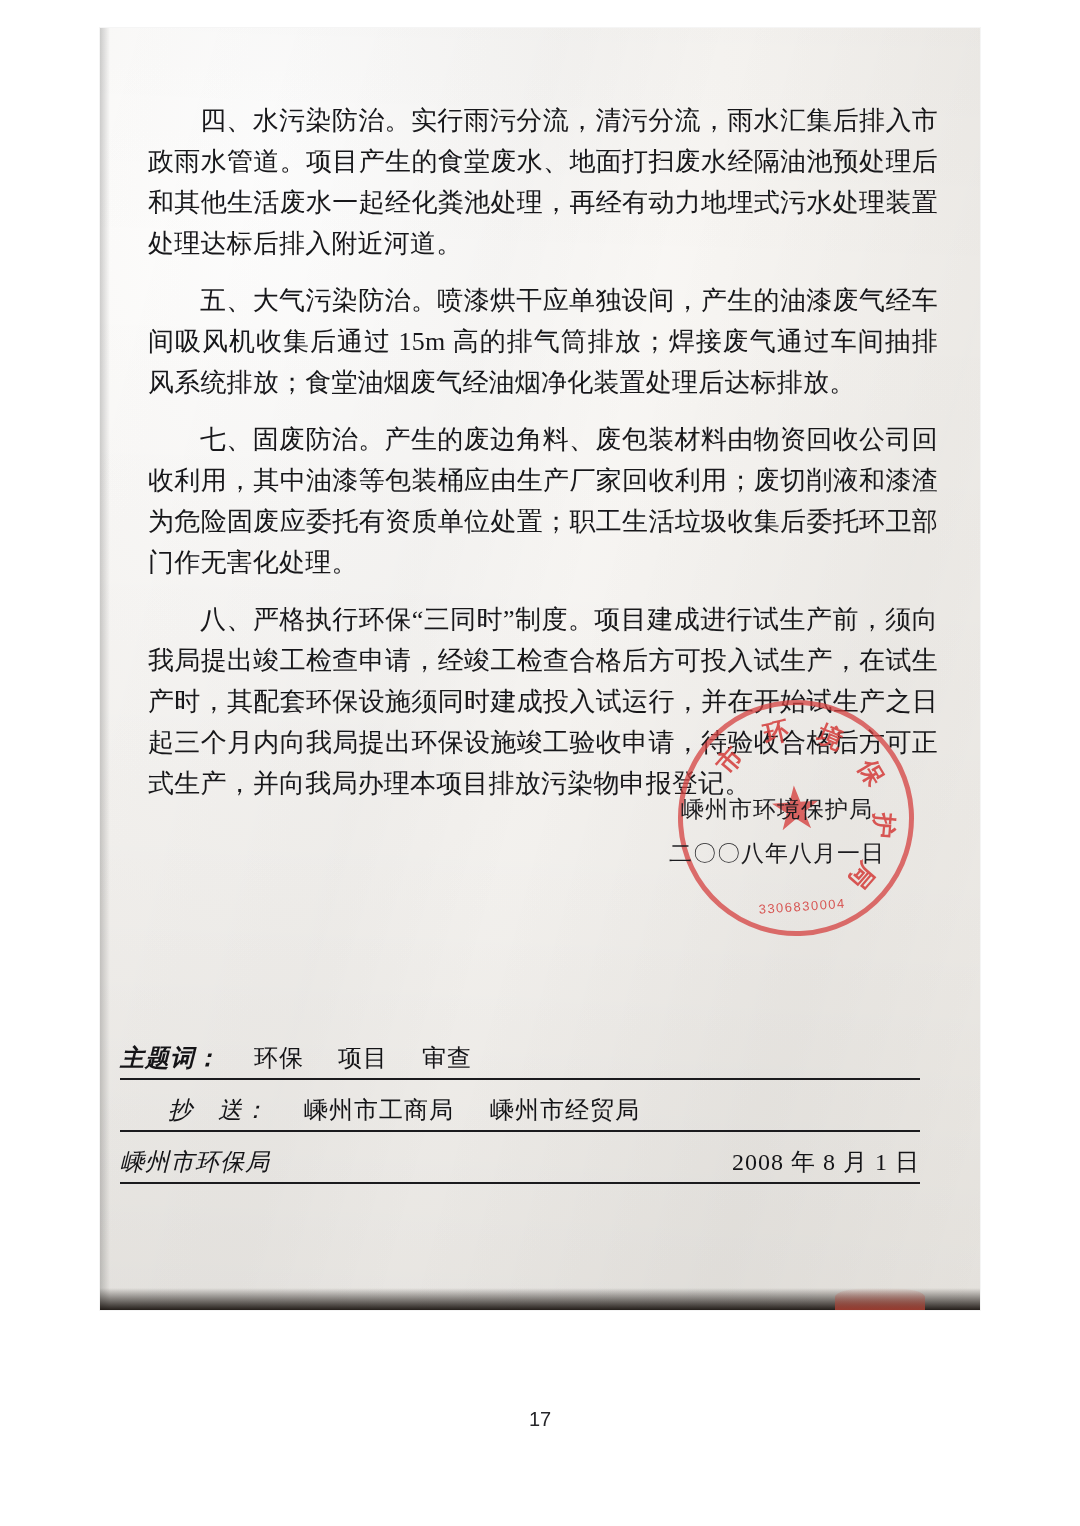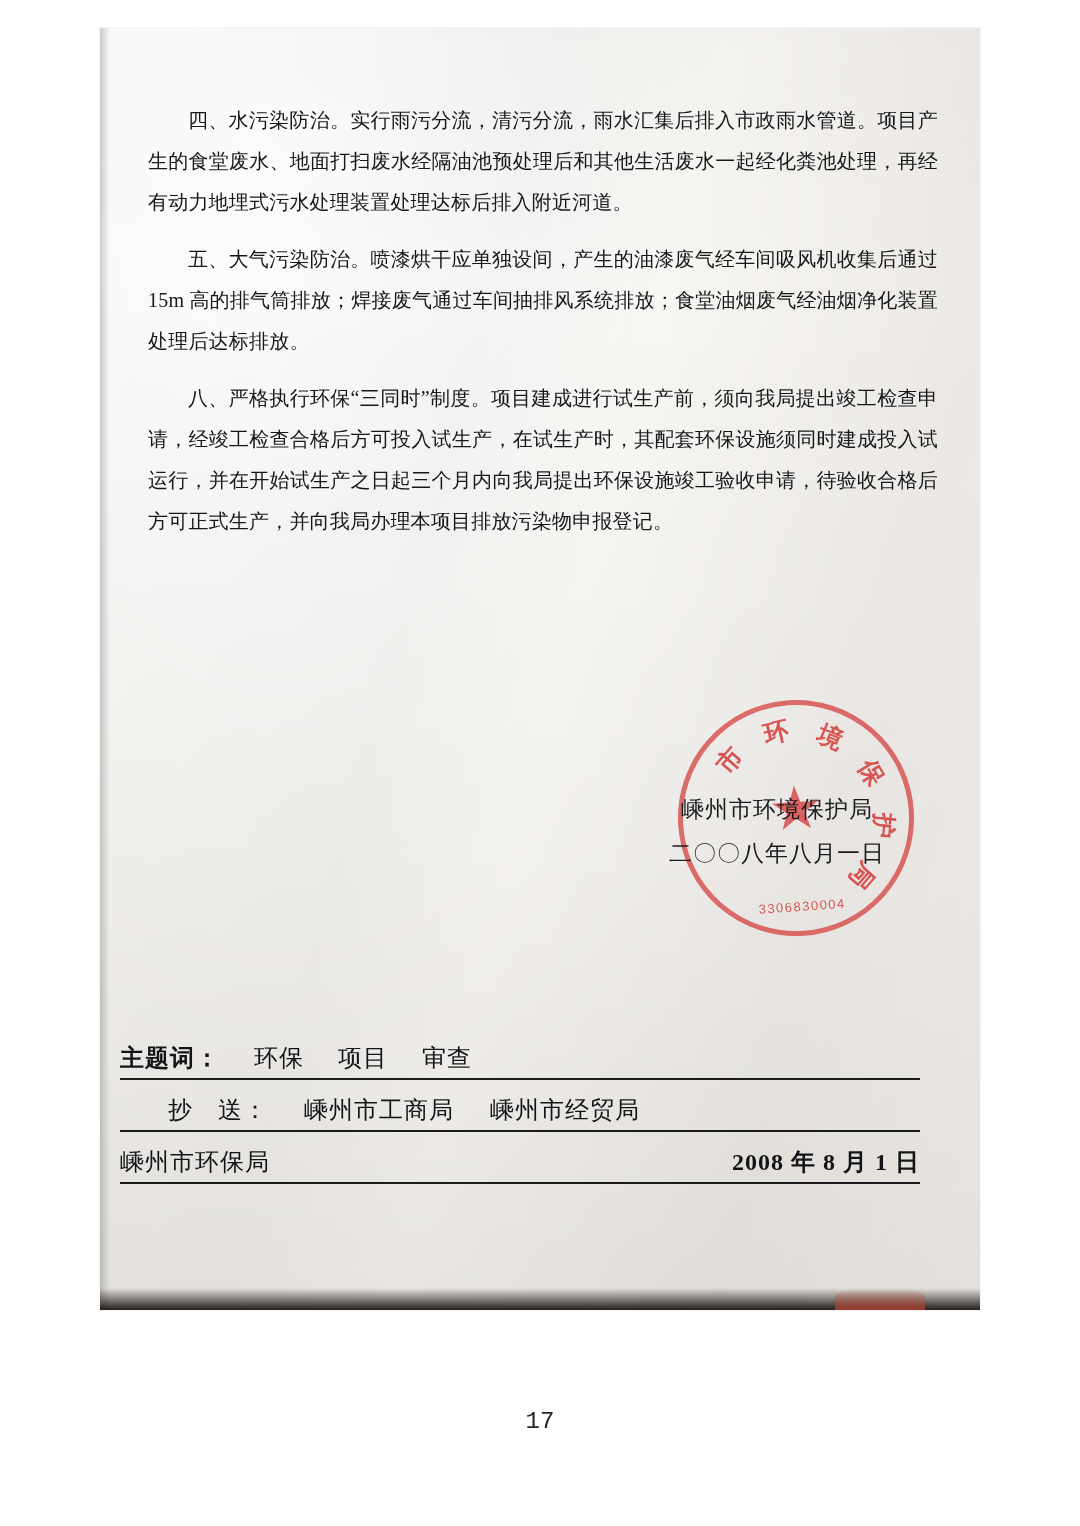--- a/index.html
+++ b/index.html
@@ -56,21 +56,21 @@
     background: linear-gradient(180deg, rgba(190,80,60,0.0), rgba(190,70,55,0.75));
     border-radius: 40% 40% 0 0;
   }
 
   
   #doc-body {
     position: absolute;
     left: 48px;
     top: 72px;
     width: 790px;
-    font-size: 20px;
+    font-size: 26px;
     line-height: 41px;
     color: #17171a;
     letter-spacing: 0.2px;
     text-align: justify;
   }
   .para {
     margin: 0 0 0 0;
     text-indent: 2em;
     text-align: justify;
     text-justify: inter-character;
@@ -156,51 +156,52 @@
   }
   .footer-row {
     position: relative;
     border-bottom: 2px solid #1b1b1e;
     height: 46px;
     display: flex;
     align-items: flex-end;
     padding-bottom: 4px;
   }
   .footer-row.first { border-bottom-width: 2.5px; }
-  .footer-label { font-weight: bold; }
+  .footer-label { font-weight: bold; font-style: italic; }
   .footer-seg { margin-left: 34px; font-weight: normal; }
   .footer-spacer { flex: 1; }
-  .footer-right { font-weight: bold; }
+  .footer-right { font-weight: normal; }
   #footer-row-copy .footer-seg { font-weight: normal; margin-left: 36px; }
   #footer-row-copy .footer-label { font-weight: normal; margin-left: 48px; }
   #footer-row-issuer .footer-label { font-weight: normal; margin-top: 40px; }
 
   
   #page-number {
     position: absolute;
     left: 0;
     right: 0;
     top: 1408px;
     text-align: center;
-    font-size: 24px;
+    font-size: 20px;
     color: #26262a;
-    font-family: Liberation Mono, monospace;
+    font-family: Liberation Sans, sans-serif;
   }
 </style>
 </head>
 <body>
 
 <div id="page-scan">
 
   <div id="paper-shading"></div>
   <div id="paper-edge-left"></div>
 
   <div id="doc-body">
     <p class="para">四、水污染防治。实行雨污分流，清污分流，雨水汇集后排入市政雨水管道。项目产生的食堂废水、地面打扫废水经隔油池预处理后和其他生活废水一起经化粪池处理，再经有动力地埋式污水处理装置处理达标后排入附近河道。</p>
     <p class="para">五、大气污染防治。喷漆烘干应单独设间，产生的油漆废气经车间吸风机收集后通过 15m 高的排气筒排放；焊接废气通过车间抽排风系统排放；食堂油烟废气经油烟净化装置处理后达标排放。</p>
+    <p class="para">七、固废防治。产生的废边角料、废包装材料由物资回收公司回收利用，其中油漆等包装桶应由生产厂家回收利用；废切削液和漆渣为危险固废应委托有资质单位处置；职工生活垃圾收集后委托环卫部门作无害化处理。</p>
     <p class="para">八、严格执行环保“三同时”制度。项目建成进行试生产前，须向我局提出竣工检查申请，经竣工检查合格后方可投入试生产，在试生产时，其配套环保设施须同时建成投入试运行，并在开始试生产之日起三个月内向我局提出环保设施竣工验收申请，待验收合格后方可正式生产，并向我局办理本项目排放污染物申报登记。</p>
   </div>
 
   <div id="official-seal">
     <div class="ring"></div>
     <div class="arc-text" id="seal-arc">
         <span style="transform: translate(-62.2254px, -62.2254px) rotate(-45deg) translate(-50%, -50%);">市</span>
         <span style="transform: translate(-13.7662px, -86.9166px) rotate(-9deg) translate(-50%, -50%);">环</span>
         <span style="transform: translate(39.9512px, -78.4086px) rotate(27deg) translate(-50%, -50%);">境</span>
         <span style="transform: translate(78.4086px, -39.9512px) rotate(63deg) translate(-50%, -50%);">保</span>

